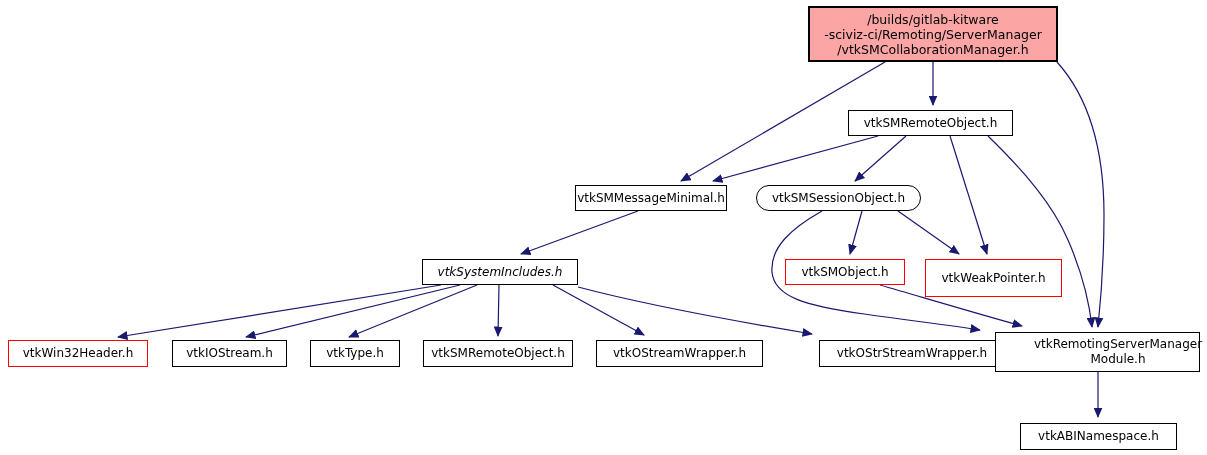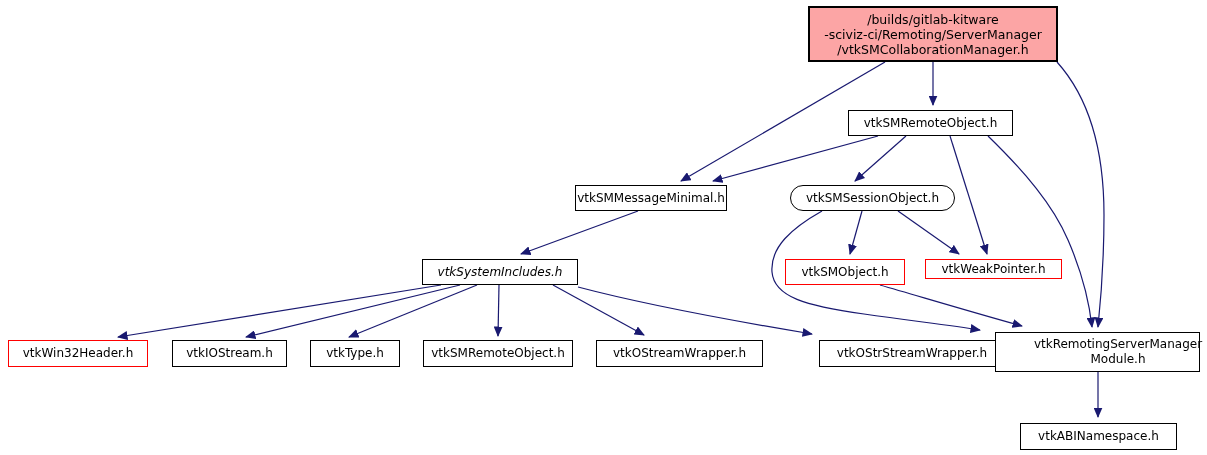--- a/index.html
+++ b/index.html
@@ -69,27 +69,27 @@
   </svg>
 
   <div class="node root" style="left:808px;top:6px;width:250px;height:56px;">/builds/gitlab-kitware
 -sciviz-ci/Remoting/ServerManager
 /vtkSMCollaborationManager.h</div>
 
   <div class="node" style="left:848px;top:110px;width:165px;height:26px;">vtkSMRemoteObject.h</div>
 
   <div class="node" style="left:575px;top:185px;width:152px;height:26px;text-align:right;">vtkSMMessageMinimal.h</div>
 
-  <div class="node" style="left:790px;top:185px;width:165px;height:26px;border-radius:13px;">vtkSMSessionObject.h</div>
+  <div class="node" style="left:756px;top:185px;width:165px;height:26px;border-radius:13px;">vtkSMSessionObject.h</div>
 
   <div class="node" style="left:422px;top:259px;width:156px;height:26px;font-style:italic;">vtkSystemIncludes.h</div>
 
   <div class="node truncated" style="left:785px;top:259px;width:120px;height:26px;">vtkSMObject.h</div>
 
-  <div class="node truncated" style="left:925px;top:259px;width:137px;height:20px;">vtkWeakPointer.h</div>
+  <div class="node truncated" style="left:925px;top:259px;width:137px;height:38px;">vtkWeakPointer.h</div>
 
   <div class="node truncated" style="left:8px;top:340px;width:140px;height:27px;">vtkWin32Header.h</div>
 
   <div class="node" style="left:172px;top:340px;width:115px;height:27px;">vtkIOStream.h</div>
 
   <div class="node" style="left:310px;top:340px;width:90px;height:27px;">vtkType.h</div>
 
   <div class="node" style="left:423px;top:340px;width:150px;height:27px;">vtkSMRemoteObject.h</div>
 
   <div class="node" style="left:596px;top:340px;width:167px;height:27px;">vtkOStreamWrapper.h</div>

